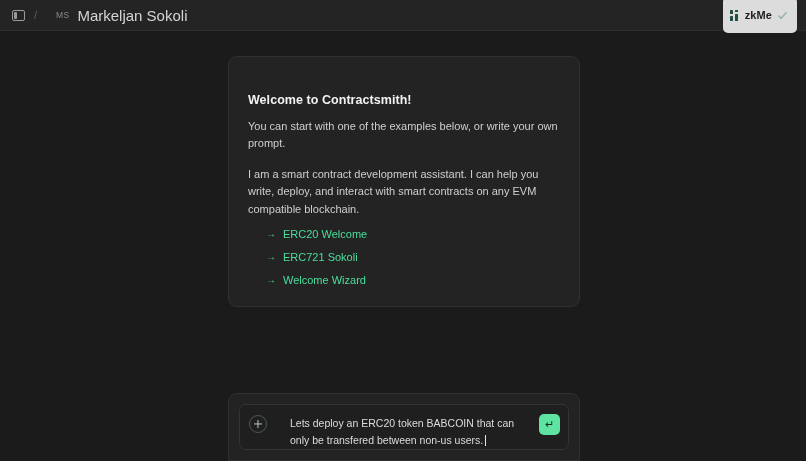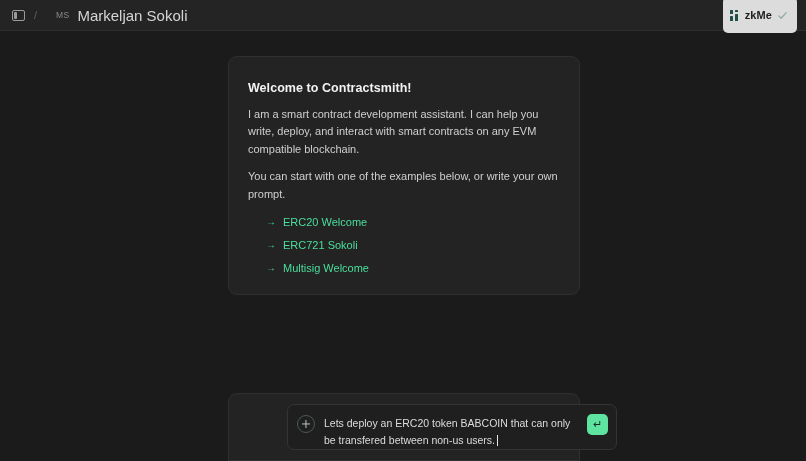--- a/index.html
+++ b/index.html
@@ -136,21 +136,21 @@
 
   
   .welcome-card {
     position: absolute;
     left: 228px;
     top: 25px;
     width: 352px;
     background: #232323;
     border: 1px solid #303030;
     border-radius: 9px;
-    padding: 24px 19px 20px 19px;
+    padding: 36px 19px 20px 19px;
   }
 
   .welcome-title {
     font-size: 12.5px;
     font-weight: bold;
     color: #f2f2f2;
     margin-bottom: 11px;
     letter-spacing: .05px;
   }
 
@@ -199,22 +199,21 @@
 
   .composer-box {
     width: 100%;
     height: 100%;
     background: #1f1f1f;
     border: 1px solid #343434;
     border-radius: 7px;
     display: flex;
     align-items: flex-start;
     padding: 9px 8px 9px 9px;
-    gap: 9px;
-    margin-left: 48px;
+    gap: 23px;
   }
 
   .plus-btn {
     width: 18px;
     height: 18px;
     border: 1.1px solid #4a5a50;
     border-radius: 50%;
     flex: 0 0 auto;
     position: relative;
     cursor: pointer;
@@ -297,39 +296,39 @@
       <path d="M2 6.4 L4.6 9 L10 2.8" fill="none" stroke="#8fae9c" stroke-width="1.4" stroke-linecap="round" stroke-linejoin="round"></path>
     </svg>
   </div>
 </div>
 
 <div class="main">
 
   <div class="welcome-card">
     <div class="welcome-title">Welcome to Contractsmith!</div>
 
+    <div class="welcome-para last">You can start with one of the examples below, or write your own prompt.</div>
+
     <div class="welcome-para">I am a smart contract development assistant. I can help you write, deploy, and interact with smart contracts on any EVM compatible blockchain.</div>
-
-    <div class="welcome-para last">You can start with one of the examples below, or write your own prompt.</div>
 
     <div class="examples">
 
       <div class="example-link">
         <span class="example-arrow">→</span>
         <span>ERC20 Welcome</span>
       </div>
 
       <div class="example-link">
         <span class="example-arrow">→</span>
         <span>ERC721 Sokoli</span>
       </div>
 
       <div class="example-link">
         <span class="example-arrow">→</span>
-        <span>Multisig Welcome</span>
+        <span>Welcome Wizard</span>
       </div>
 
     </div>
   </div>
 
   <div class="composer-outer">
     <div class="composer-box">
 
       <div class="plus-btn"></div>
 

